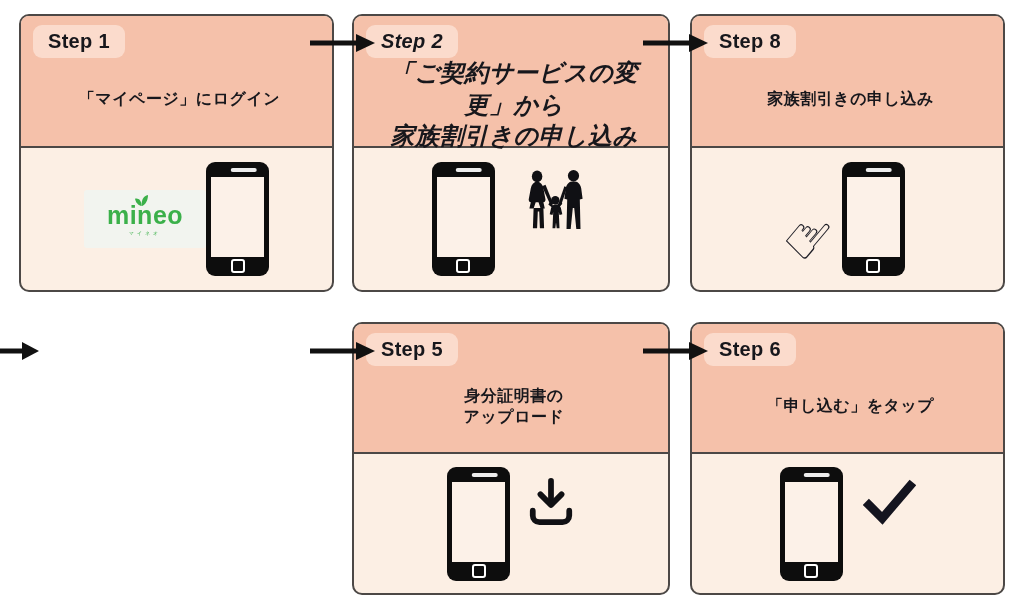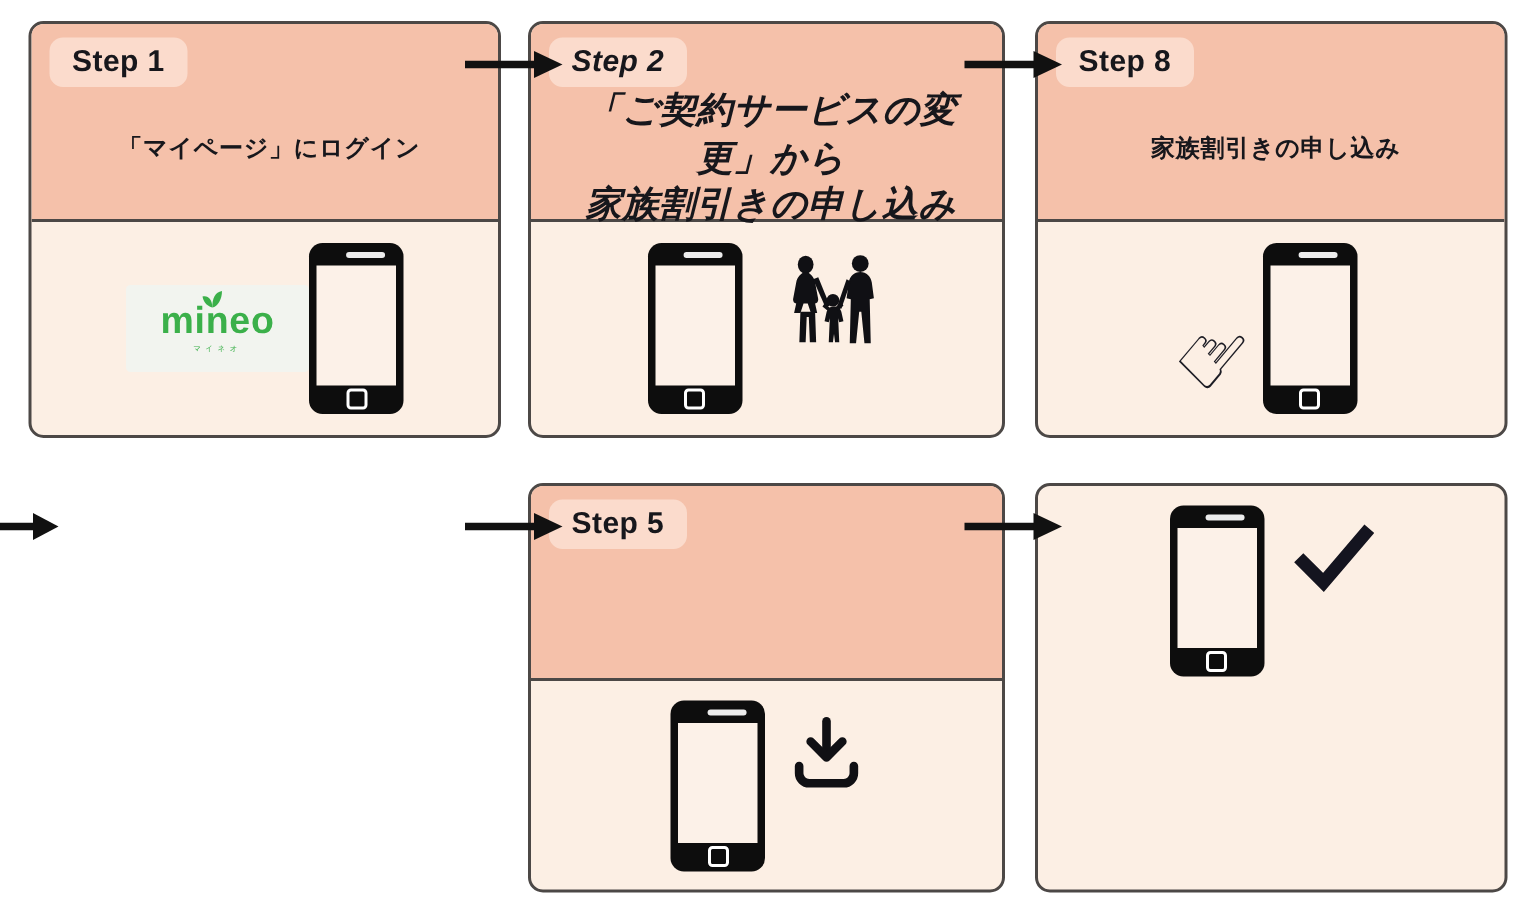--- a/index.html
+++ b/index.html
@@ -126,40 +126,46 @@
         <span class="screen"></span>
         <span class="home"></span>
       </div>
     </div>
   </div>
 
 
   <div class="card row2" style="left:352px;top:322px;width:318px;height:273px;">
     <div class="card-header">
       <div class="badge">Step 5</div>
+      <div class="card-title">身分証明書の
+アップロード</div>
     </div>
     <div class="card-body" style="gap:17px;">
       <div class="phone">
         <span class="speaker"></span>
         <span class="screen"></span>
         <span class="home"></span>
       </div>
       <span class="acc" style="align-self:flex-start;margin-top:22px;">
         <svg width="48" height="54" viewBox="0 0 50 54">
           <g stroke="#101014" stroke-width="6" fill="none" stroke-linecap="round" stroke-linejoin="round">
             <path d="M25,4 v23"></path>
             <path d="M14,18 l11,11 11,-11"></path>
             <path d="M6,35 v5 a7,7 0 0 0 7,7 h24 a7,7 0 0 0 7,-7 v-5"></path>
           </g>
         </svg>
       </span>
     </div>
   </div>
 
   <div class="card row2" style="left:690px;top:322px;width:315px;height:273px;">
+    <div class="card-header">
+      <div class="badge">Step 6</div>
+      <div class="card-title">「申し込む」をタップ</div>
+    </div>
     <div class="card-body" style="gap:19px;">
       <div class="phone">
         <span class="speaker"></span>
         <span class="screen"></span>
         <span class="home"></span>
       </div>
       <span class="acc" style="align-self:flex-start;margin-top:25px;">
         <svg width="54" height="46" viewBox="0 0 56 48">
           <path d="M7,27 L21,41 L50,7" fill="none" stroke="#14141f" stroke-width="9" stroke-linecap="square"></path>
         </svg>

